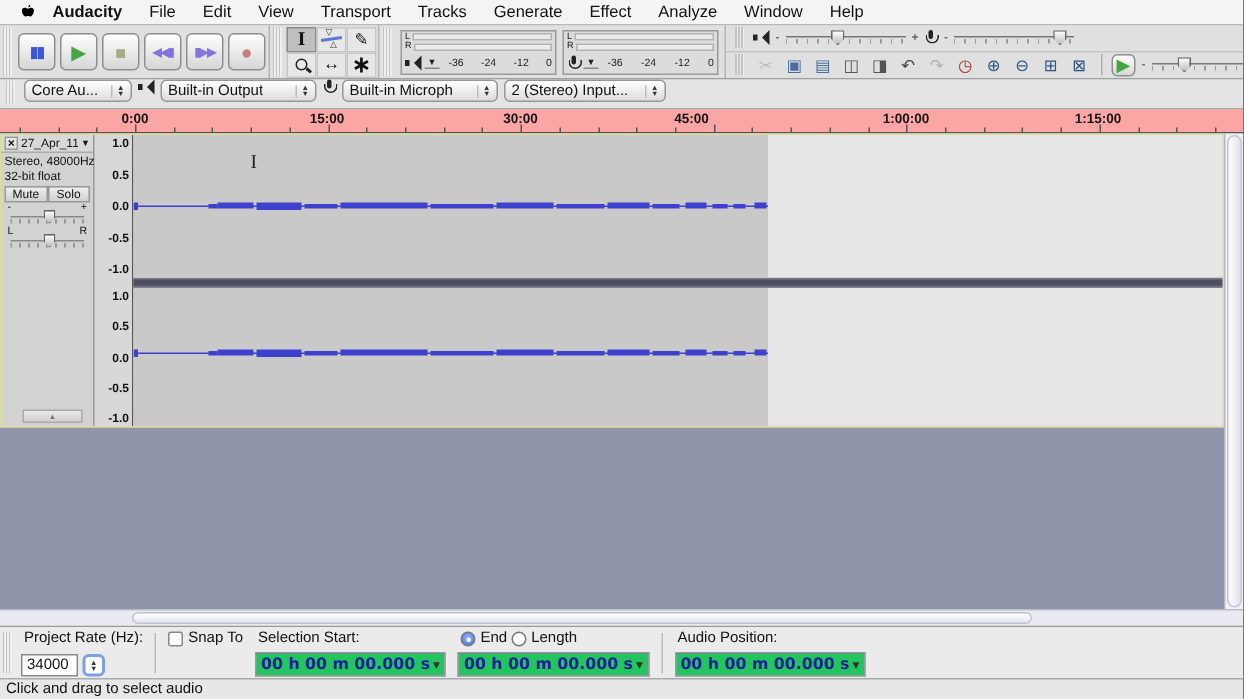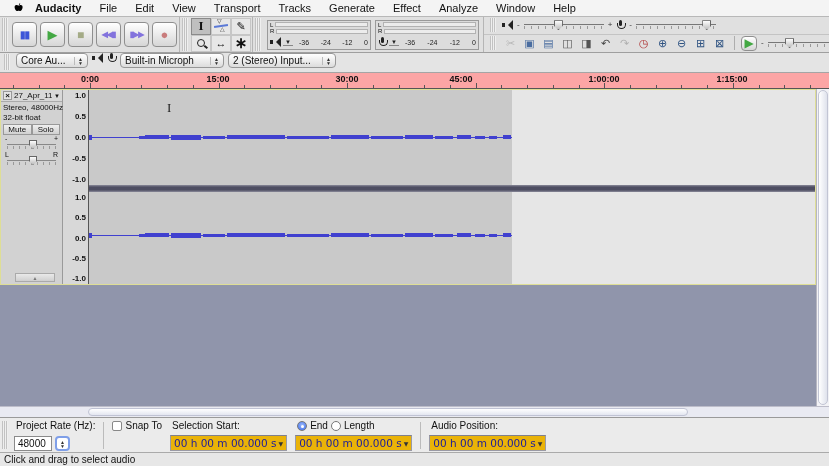--- a/index.html
+++ b/index.html
@@ -119,23 +119,23 @@
   .selbar{height:35px;background:#ebebeb;border-top:1px solid #9a9a9a;display:flex;align-items:stretch;
     font-size:10px;padding:2px 0 1px 0;flex:none;}
   .sgroup{display:flex;flex-direction:column;justify-content:space-between;padding:0 4px;}
   .slabel{font-size:10px;color:#111;padding-left:2px;}
   .srow{display:flex;align-items:center;gap:3px;}
   .ratebox{width:38px;height:15px;border:1px solid #8a8a8a;background:#fff;font-size:10px;padding:1px 3px;}
   .stepper{width:15px;height:15px;border:2px solid #7f9fe8;border-radius:4px;background:#fff;
     display:flex;flex-direction:column;align-items:center;justify-content:center;font-size:5px;line-height:4px;color:#333;}
   .sep2{width:1px;background:#bbb;margin:2px 4px;}
   .checkbox{width:10px;height:10px;border:1px solid #888;background:#fff;border-radius:2px;}
-  .timefield{height:16px;background:#eab308;border:1px solid #9a9aa5;border-top-color:#80808c;
+  .timefield{height:16px;background:#22c55e;border:1px solid #9a9aa5;border-top-color:#80808c;
     display:flex;align-items:center;padding:0 3px;gap:2px;
-    font-family:"DejaVu Sans",sans-serif;font-size:10.5px;font-weight:normal;color:#1c1c9c;white-space:nowrap;}
+    font-family:"DejaVu Sans",sans-serif;font-size:10.5px;font-weight:bold;color:#1c1c9c;white-space:nowrap;}
   .timefield .dd{font-size:6px;color:#333;}
   .radio{width:10px;height:10px;border-radius:50%;border:1px solid #777;background:#fff;position:relative;flex:none;}
   .radio.on{background:radial-gradient(circle at 50% 40%,#9db9f7,#3a6cf0);}
   .radio.on::after{content:"";position:absolute;left:3px;top:3px;width:3px;height:3px;border-radius:50%;background:#fff;}
   .radios{display:flex;align-items:center;gap:3px;padding-left:2px;}
   
   .statusbar{height:14px;background:#e7e7e7;border-top:1px solid #aaa;font-size:10px;display:flex;align-items:center;padding:0 4px;flex:none;}
 </style>
 </head>
 <body>
@@ -311,20 +311,27 @@
   <div class="devbar">
     <div class="grip" style="height:16px;"></div>
     <div class="pill" style="width:72px;">
       <span style="overflow:hidden;white-space:nowrap;">Core Au...</span>
       <span class="stp">
           <span>▲</span>
           <span>▼</span>
         </span>
     </div>
     <span class="spk"></span>
+    <div class="pill" style="width:104px;">
+      <span style="overflow:hidden;white-space:nowrap;">Built-in Output</span>
+      <span class="stp">
+          <span>▲</span>
+          <span>▼</span>
+        </span>
+    </div>
     <span class="mic"></span>
     <div class="pill" style="width:104px;">
       <span style="overflow:hidden;white-space:nowrap;">Built-in Microph</span>
       <span class="stp">
           <span>▲</span>
           <span>▼</span>
         </span>
     </div>
     <div class="pill" style="width:108px;">
       <span style="overflow:hidden;white-space:nowrap;">2 (Stereo) Input...</span>
@@ -477,21 +484,21 @@
 
   <div class="hscroll">
     <div class="hthumb"></div>
   </div>
 
   <div class="selbar">
     <div class="grip" style="height:28px;"></div>
     <div class="sgroup">
       <span class="slabel">Project Rate (Hz):</span>
       <div class="srow">
-        <span class="ratebox">48000</span>
+        <span class="ratebox">34000</span>
         <span class="stepper">
             <span>▲</span>
             <span>▼</span>
           </span>
       </div>
     </div>
     <div class="sep2"></div>
     <div class="sgroup" style="justify-content:flex-start;">
       <div class="srow" style="padding-bottom:2px;">
         <span class="checkbox"></span>

